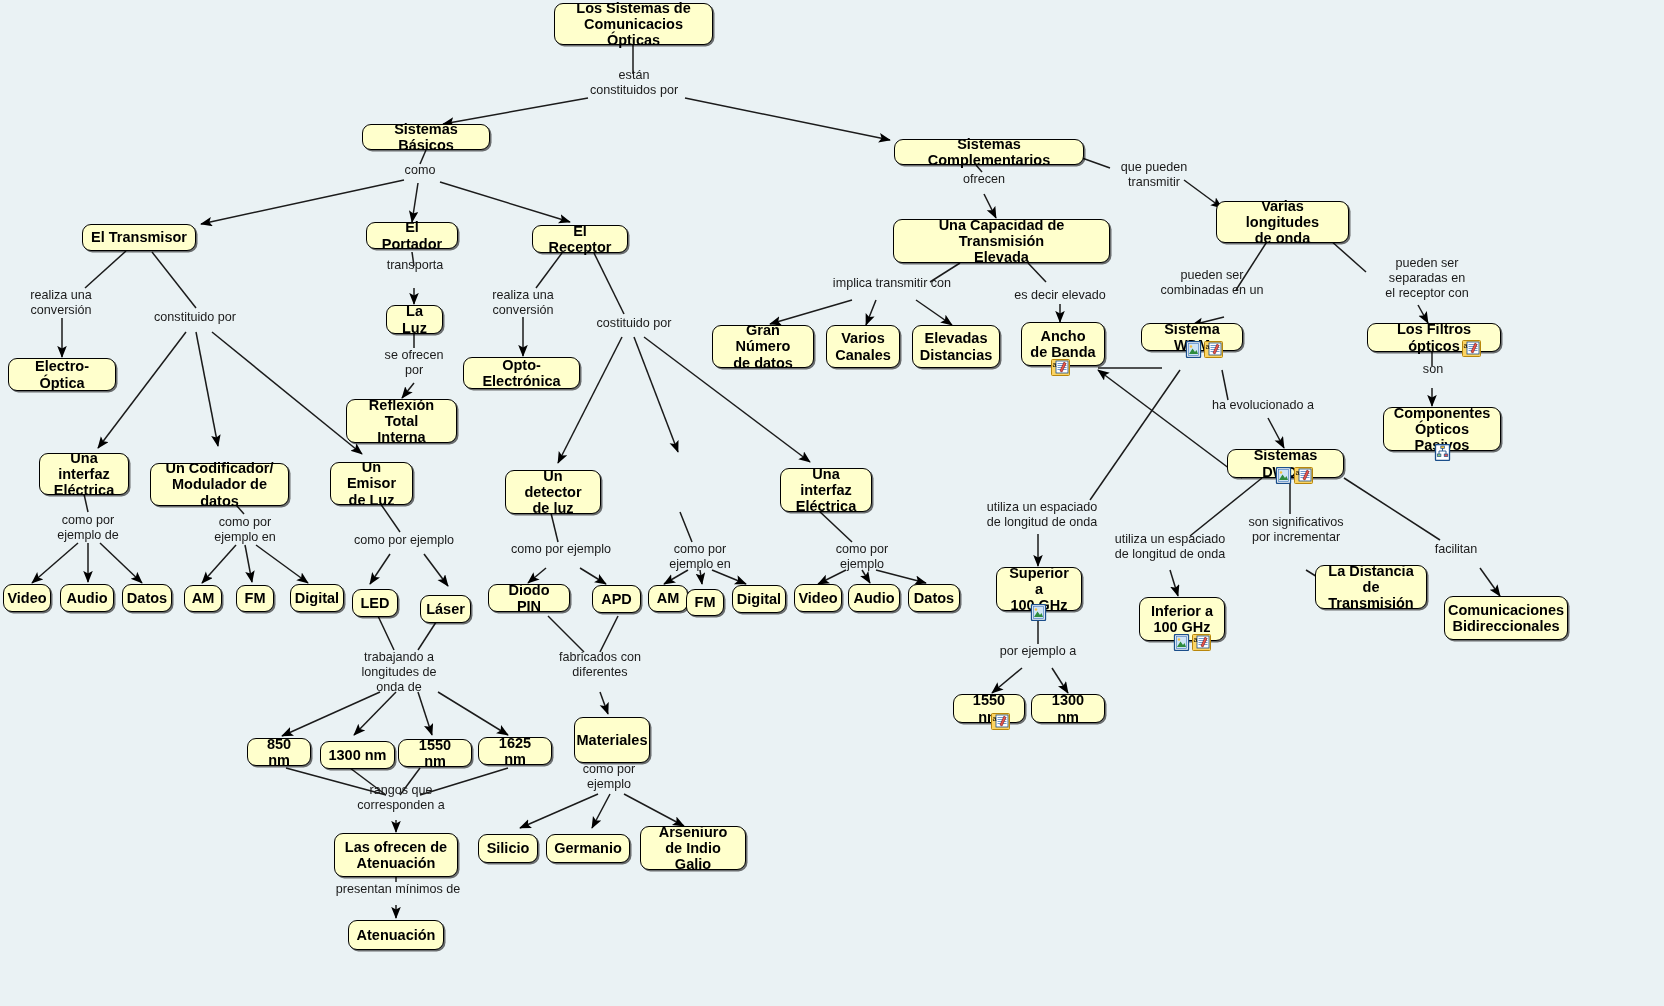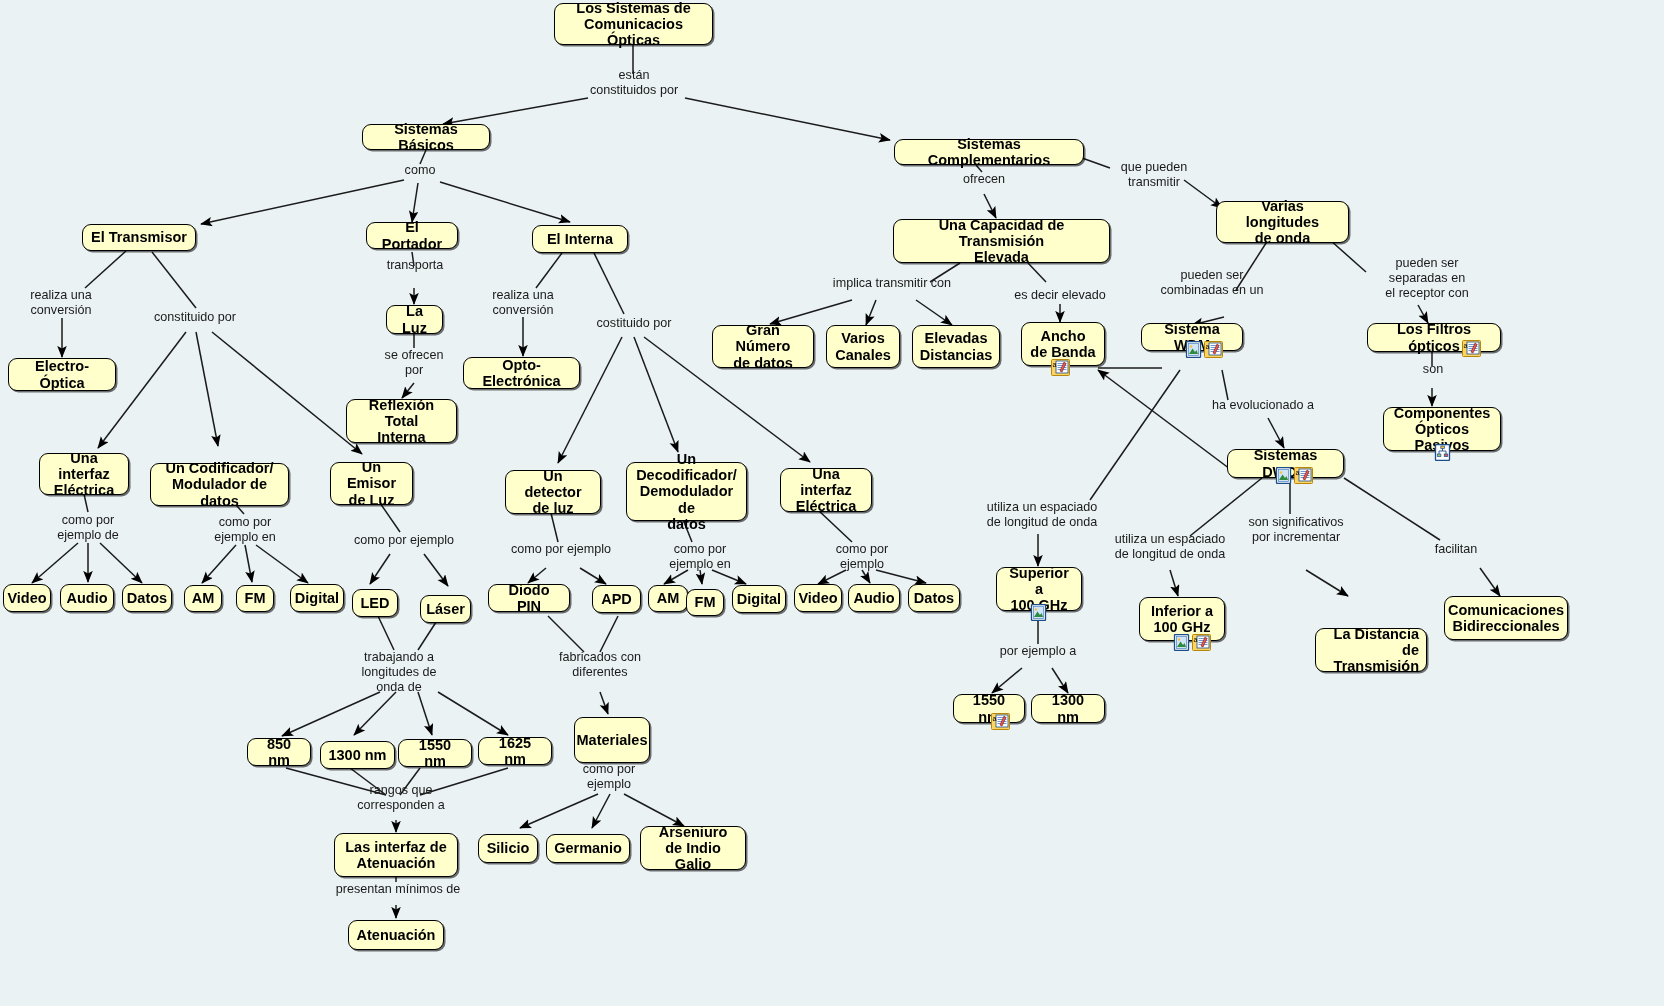--- a/index.html
+++ b/index.html
@@ -199,21 +199,21 @@
 </svg>
 
 <div class="node" style="left:554px;top:3px;width:159px;height:42px;">Los Sistemas de
 Comunicacios Ópticas</div>
 
 <div class="node" style="left:362px;top:124px;width:128px;height:26px;">Sistemas Básicos</div>
 <div class="node" style="left:894px;top:139px;width:190px;height:26px;">Sistemas Complementarios</div>
 
 <div class="node" style="left:82px;top:224px;width:114px;height:27px;">El  Transmisor</div>
 <div class="node" style="left:366px;top:222px;width:92px;height:27px;">El Portador</div>
-<div class="node" style="left:532px;top:225px;width:96px;height:28px;">El Interna</div>
+<div class="node" style="left:532px;top:225px;width:96px;height:28px;">El Receptor</div>
 
 <div class="node" style="left:8px;top:358px;width:108px;height:33px;">Electro-Óptica</div>
 <div class="node" style="left:386px;top:305px;width:57px;height:29px;">La Luz</div>
 <div class="node" style="left:463px;top:357px;width:117px;height:32px;">Opto-Electrónica</div>
 <div class="node" style="left:346px;top:399px;width:111px;height:44px;">Reflexión Total
 Interna</div>
 
 <div class="node" style="left:39px;top:453px;width:90px;height:42px;">Una interfaz
 Eléctrica</div>
 <div class="node" style="left:150px;top:463px;width:139px;height:43px;">Un Codificador/
@@ -230,29 +230,26 @@
 <div class="node" style="left:290px;top:584px;width:54px;height:28px;">Digital</div>
 
 <div class="node" style="left:352px;top:589px;width:46px;height:28px;">LED</div>
 <div class="node" style="left:420px;top:595px;width:51px;height:28px;">Láser</div>
 
 <div class="node" style="left:247px;top:738px;width:64px;height:28px;">850 nm</div>
 <div class="node" style="left:320px;top:741px;width:75px;height:28px;">1300 nm</div>
 <div class="node" style="left:398px;top:739px;width:74px;height:28px;">1550 nm</div>
 <div class="node" style="left:478px;top:737px;width:74px;height:28px;">1625 nm</div>
 
-<div class="node" style="left:334px;top:833px;width:124px;height:44px;">Las interfaz de
+<div class="node" style="left:334px;top:833px;width:124px;height:44px;">Las ofrecen de
 Atenuación</div>
 <div class="node" style="left:348px;top:920px;width:96px;height:30px;">Atenuación</div>
 
 <div class="node" style="left:505px;top:470px;width:96px;height:44px;">Un detector
 de luz</div>
-<div class="node" style="left:626px;top:462px;width:121px;height:59px;">Un Decodificador/
-Demodulador de
-datos</div>
 <div class="node" style="left:780px;top:468px;width:92px;height:44px;">Una interfaz
 Eléctrica</div>
 
 <div class="node" style="left:488px;top:584px;width:82px;height:28px;">Diodo PIN</div>
 <div class="node" style="left:592px;top:585px;width:49px;height:28px;">APD</div>
 
 <div class="node" style="left:648px;top:585px;width:40px;height:27px;">AM</div>
 <div class="node" style="left:686px;top:589px;width:38px;height:27px;">FM</div>
 <div class="node" style="left:732px;top:585px;width:54px;height:28px;">Digital</div>
 
@@ -419,21 +416,21 @@
             <line x1="6.5" y1="6.5" x2="15.5" y2="6.5"></line>
             <line x1="6.5" y1="8.5" x2="15.5" y2="8.5"></line>
             <line x1="6.5" y1="10.5" x2="15.5" y2="10.5"></line>
           </g>
           <path d="M9,12 L13,3 L15,4.5 L11,13 z" fill="#e8554e" stroke="#7a1a16" stroke-width="0.6"></path>
           <text x="1.5" y="8" font-size="7" font-family="Liberation Sans,sans-serif" fill="#000">a</text>
         </svg>
   </span>
 </div>
 
-<div class="node" style="left:1315px;top:628px;width:112px;height:44px;text-align:right;">La  Distancia
+<div class="node" style="left:1315px;top:565px;width:112px;height:44px;">La  Distancia
 de Transmisión</div>
 <div class="node" style="left:1444px;top:596px;width:124px;height:44px;">Comunicaciones
 Bidireccionales</div>
 
 <div class="node" style="left:953px;top:694px;width:72px;height:29px;">1550 nm</div>
 <div class="icons" style="left:991px;top:713px;">
   <span class="ico">
     <svg width="19" height="17" viewBox="0 0 19 17">
           <rect x="0.5" y="0.5" width="18" height="16" rx="1" fill="#fcd462" stroke="#b8860b"></rect>
           <rect x="5" y="2" width="12" height="12" fill="#fff" stroke="#1a4e8a" stroke-width="0.8"></rect>

